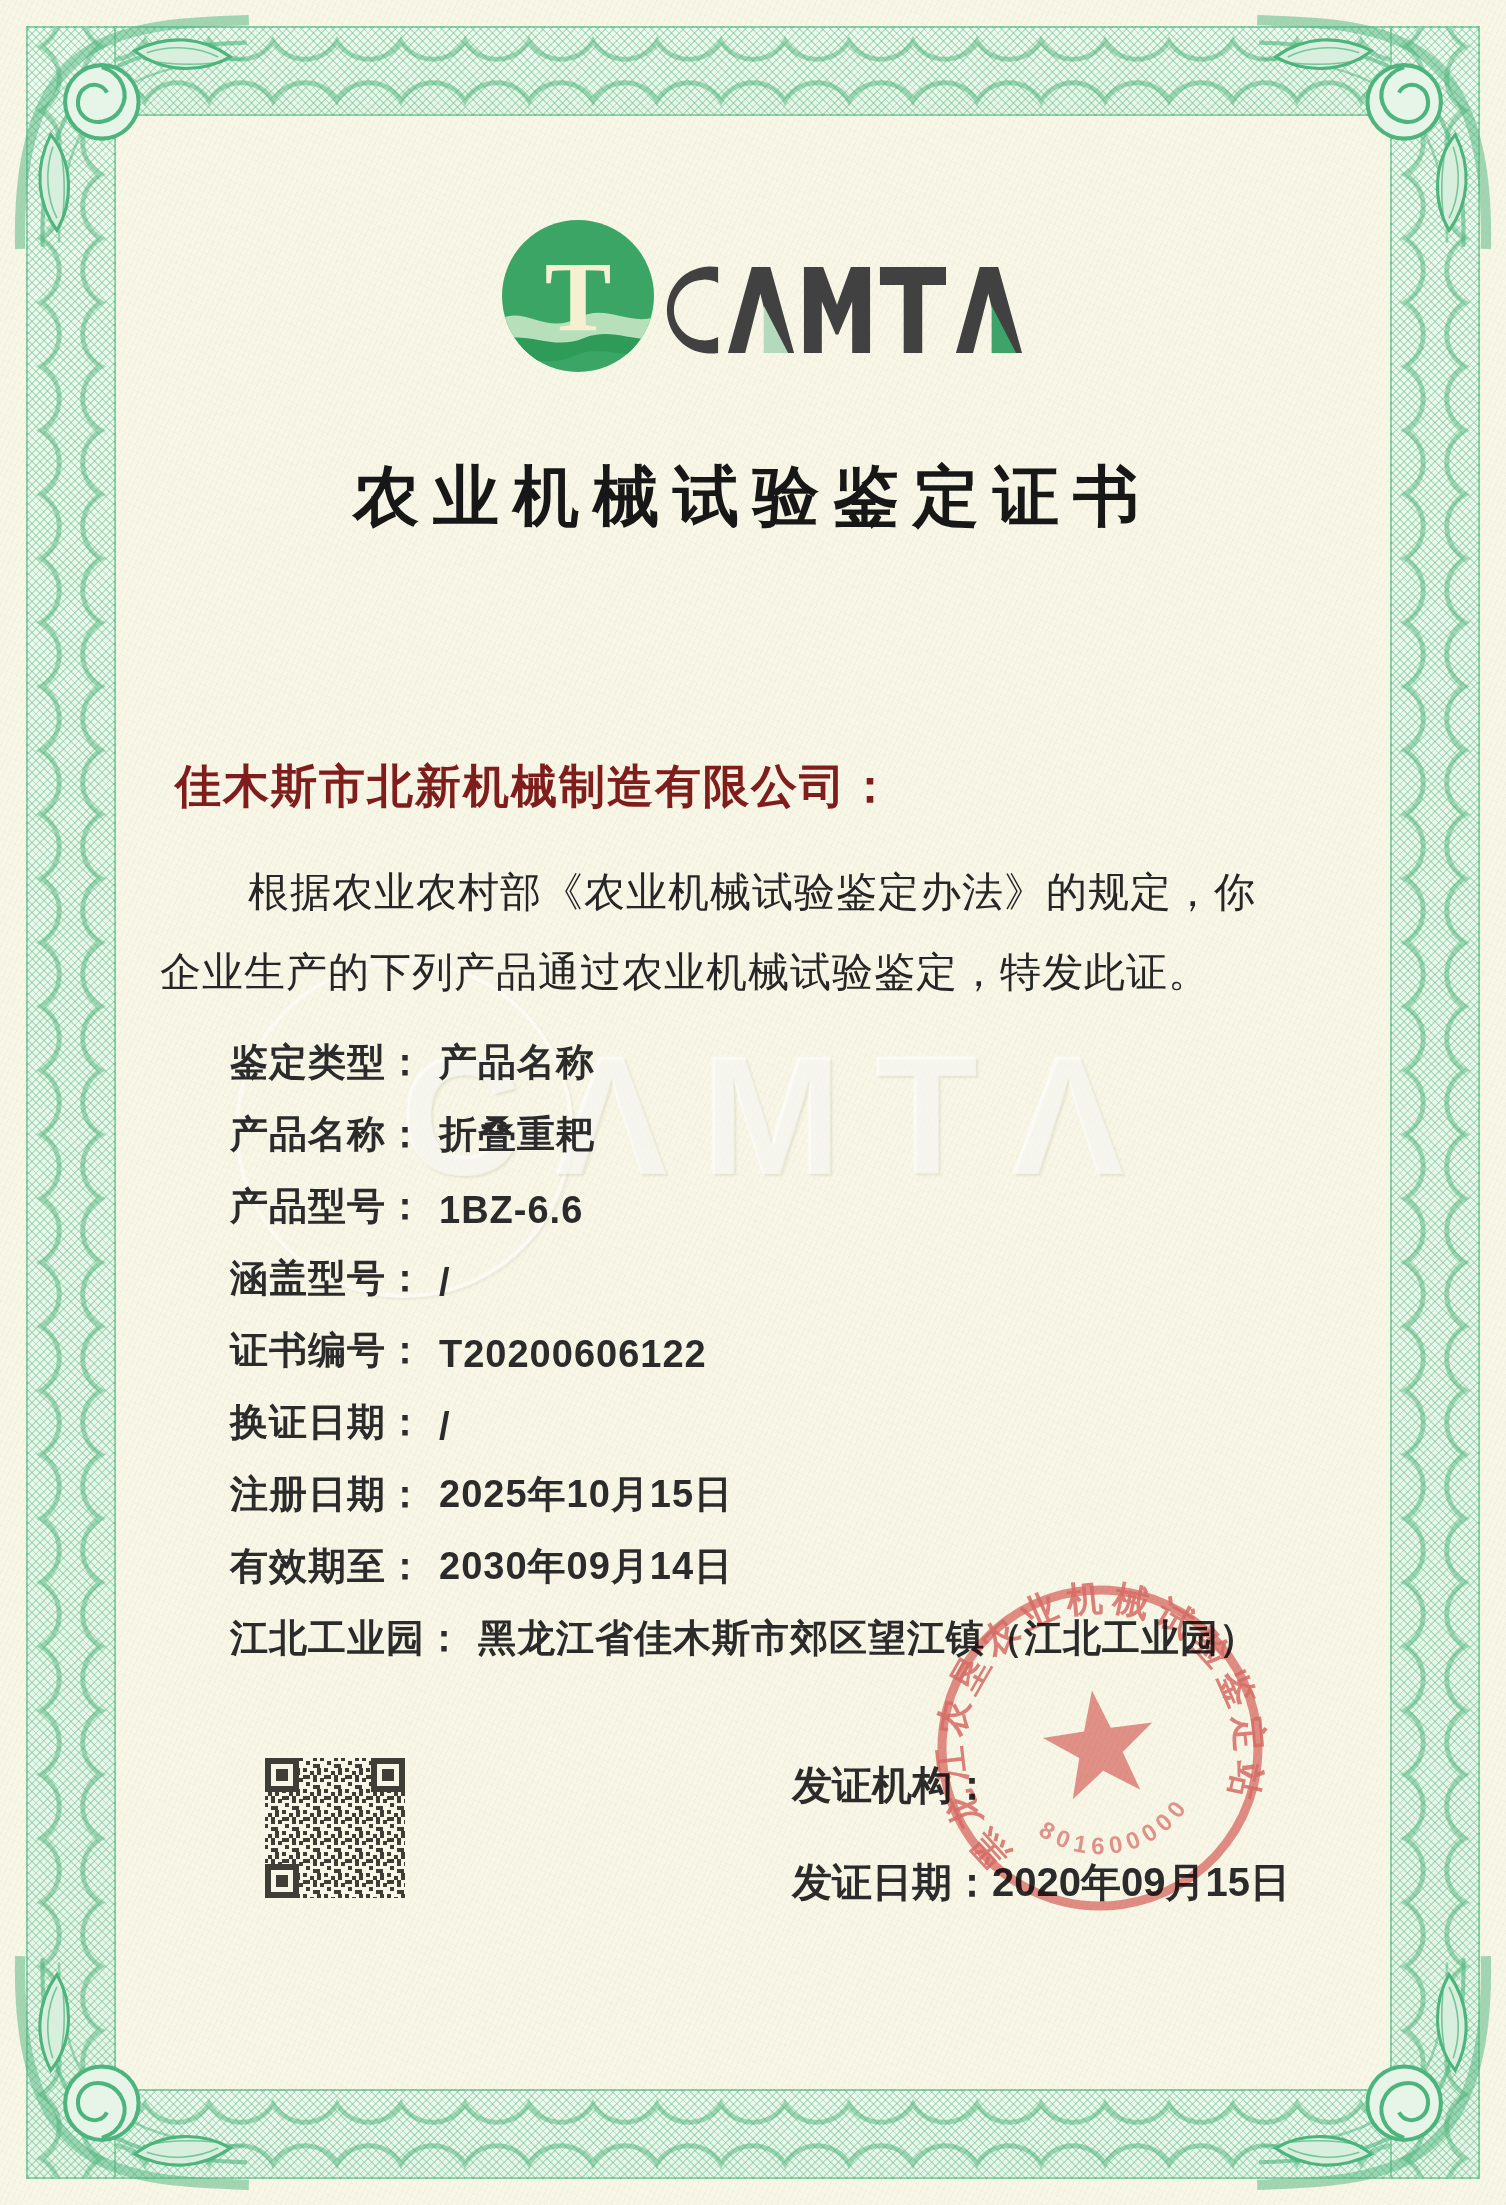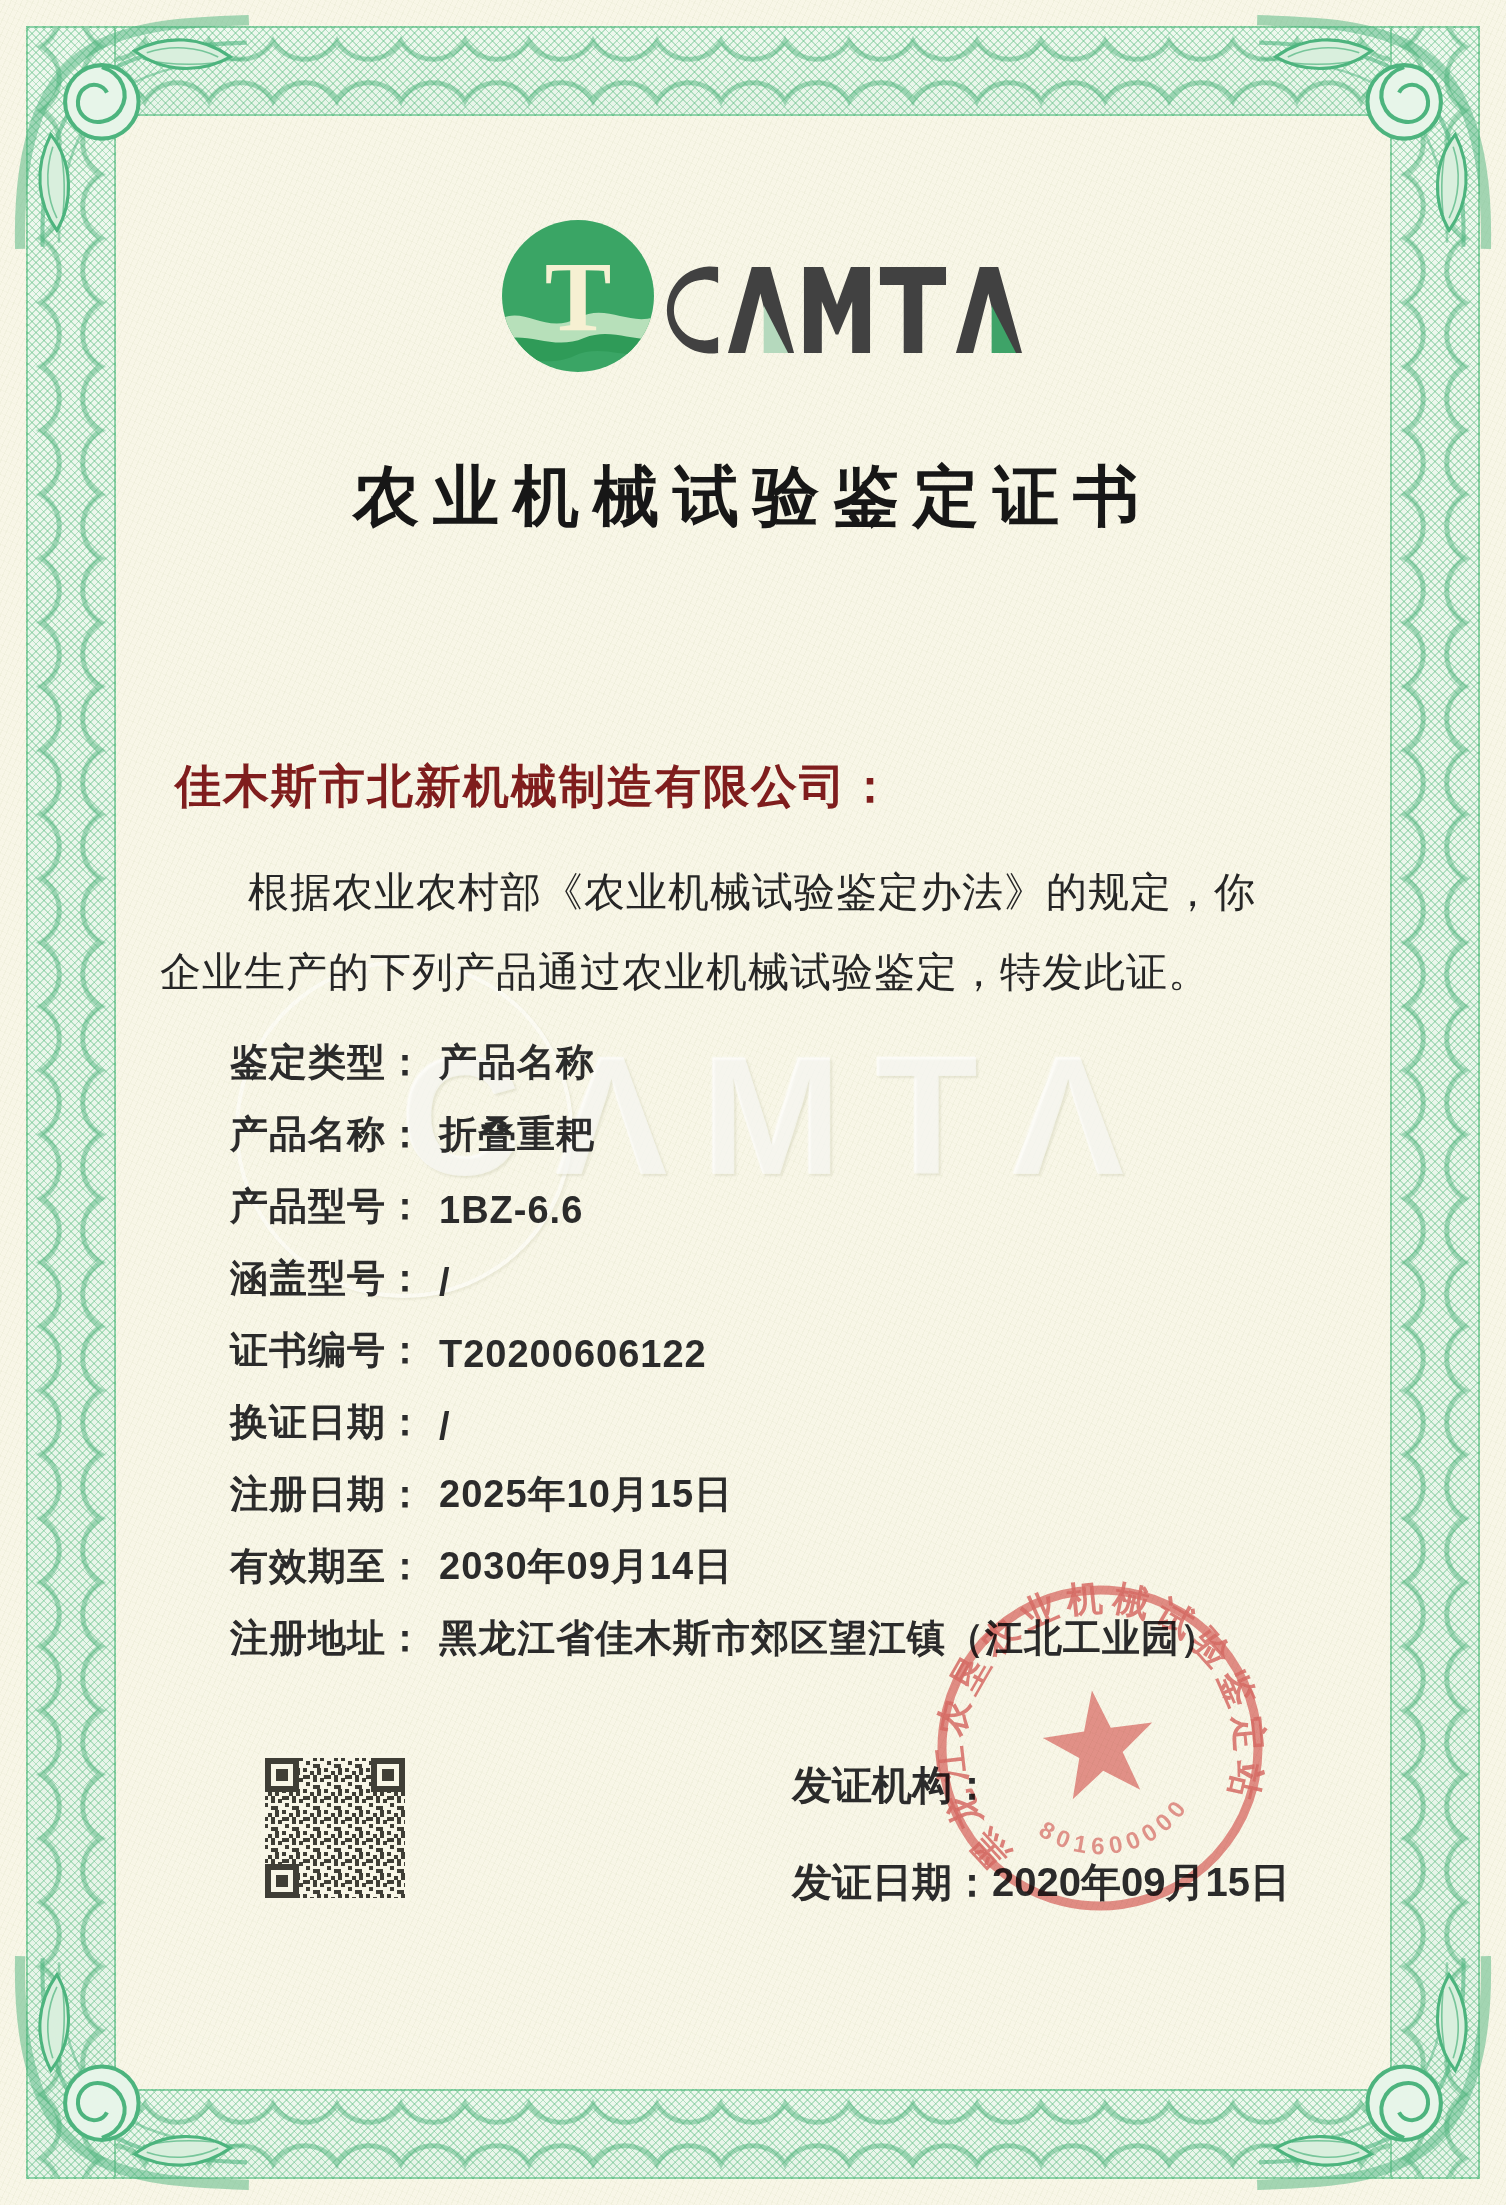--- a/index.html
+++ b/index.html
@@ -194,21 +194,21 @@
     </div>
     <div class="frow">
       <span class="lab">注册日期：</span>
       <span class="val">2025年10月15日</span>
     </div>
     <div class="frow">
       <span class="lab">有效期至：</span>
       <span class="val">2030年09月14日</span>
     </div>
     <div class="frow">
-      <span class="lab">注册地址：</span>
+      <span class="lab">江北工业园：</span>
       <span class="val">黑龙江省佳木斯市郊区望江镇（江北工业园）</span>
     </div>
   </div>
 
   <svg class="qr" viewBox="0 0 148 148">
     <defs>
       <pattern id="qrp" width="21" height="21" patternUnits="userSpaceOnUse">
         <g fill="#3f3e36">
           <rect x="0" y="0" width="7" height="4"></rect>
             <rect x="10" y="0" width="4" height="7"></rect>

